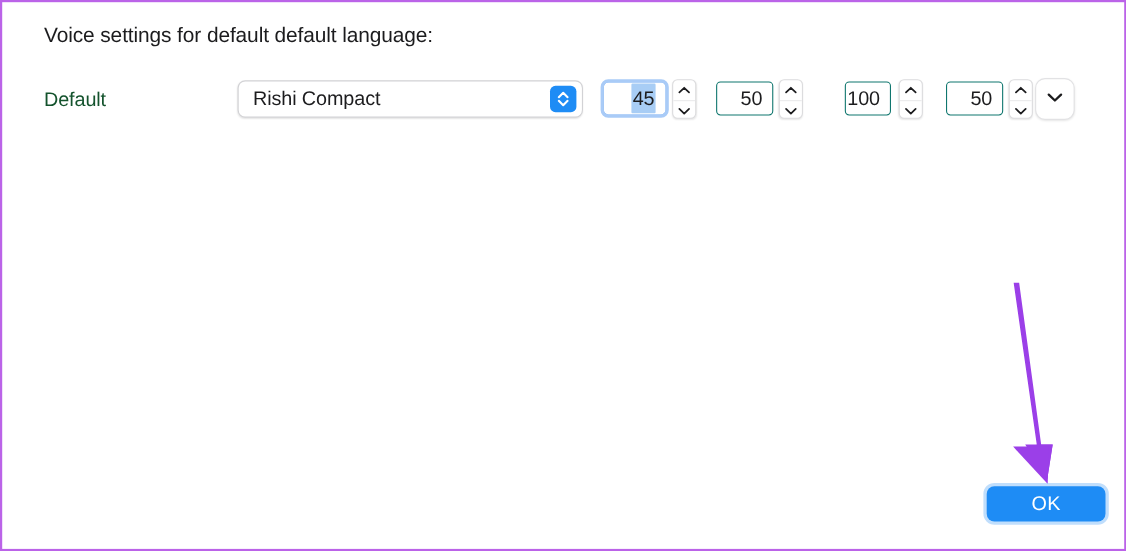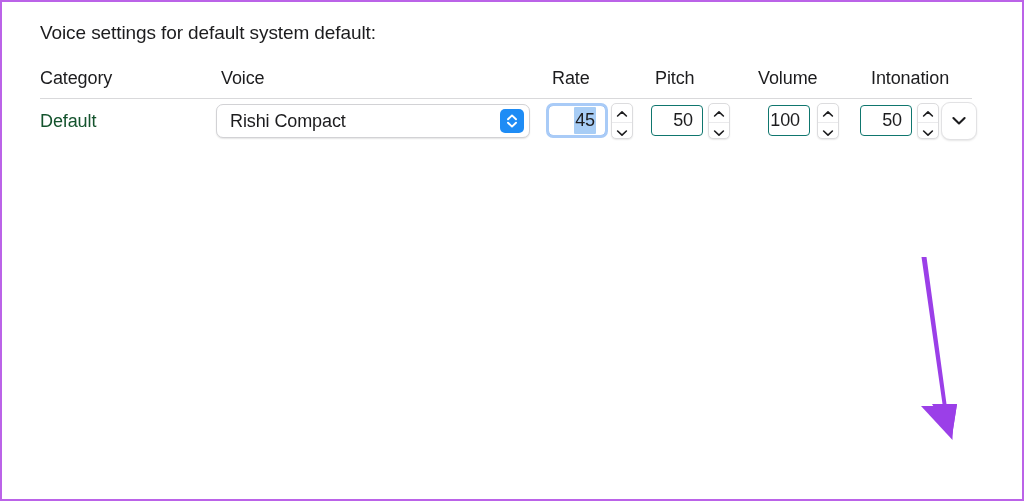--- a/index.html
+++ b/index.html
@@ -230,32 +230,24 @@
     width: 70px;
     height: 190px;
     pointer-events: none;
   }
 </style>
 </head>
 <body>
 
 <div id="screen">
 
-  <div class="panel-title">Voice settings for default system default:</div>
+  <div class="panel-title">Voice settings for default default language:</div>
 
   <div class="table">
 
-    <div class="thead">
-      <div class="th th-category">Category</div>
-      <div class="th th-voice">Voice</div>
-      <div class="th th-rate">Rate</div>
-      <div class="th th-pitch">Pitch</div>
-      <div class="th th-volume">Volume</div>
-      <div class="th th-intonation">Intonation</div>
-    </div>
 
     <div class="trow">
 
       <div class="cell-category">Default</div>
 
       <div class="voice-select">
         <span class="label">Rishi Compact</span>
         <span class="popup-indicator">
           <svg width="14" height="18" viewBox="0 0 14 18" aria-hidden="true">
             <path d="M3 7.3 L7 3.4 L11 7.3" fill="none" stroke="#ffffff" stroke-width="1.9" stroke-linecap="round" stroke-linejoin="round"></path>
@@ -356,14 +348,15 @@
   </div>
 
   <div class="annot-arrow">
     <svg width="70" height="190" viewBox="0 0 70 190" aria-hidden="true">
       <path d="M19.5 3 L24.5 3 L44.5 150 L55 150 L50 182 L30 150 L40.5 150 Z" fill="#9b3fe8"></path>
       <path d="M40.5 150 L55 150 L50 182 Z" fill="#9b3fe8"></path>
       <path d="M19 152 L51 152 L50.5 186 Z" fill="#9b3fe8"></path>
     </svg>
   </div>
 
+  <button class="ok-button">OK</button>
 
 </div>
 
 </body></html>

